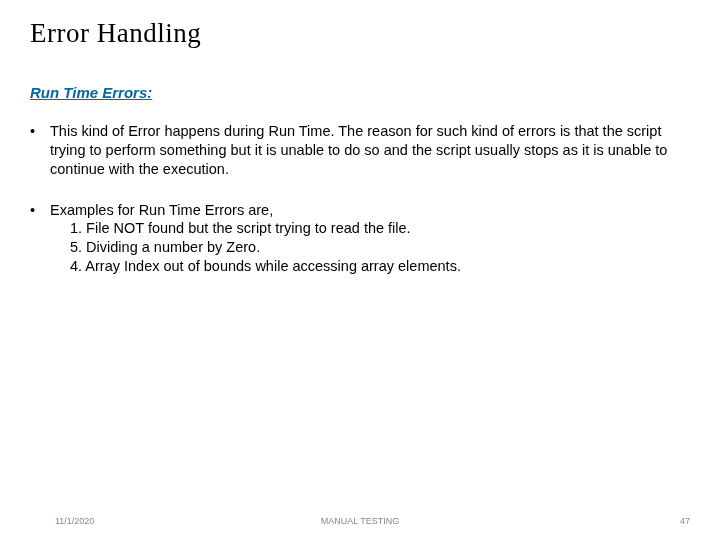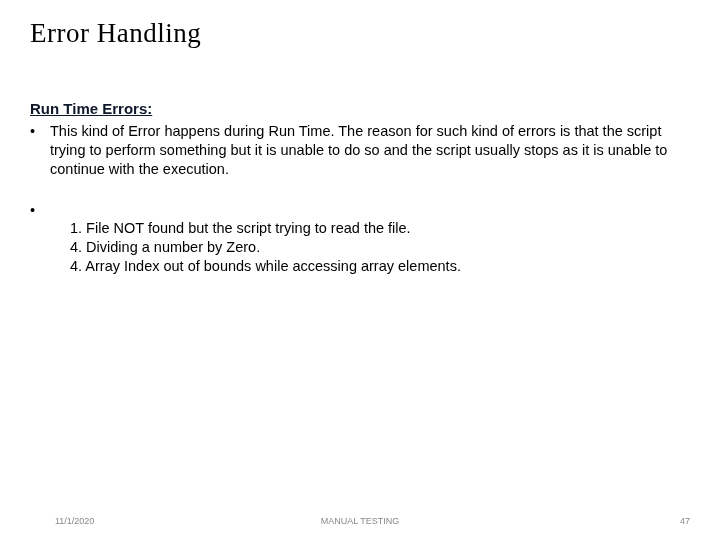--- a/index.html
+++ b/index.html
@@ -16,26 +16,27 @@
     position: absolute;
     top: 18px;
     left: 30px;
     font-size: 27px;
     font-weight: 400;
     letter-spacing: 0.5px;
     font-family: "Times New Roman", Georgia, serif;
   }
   .subheading {
     position: absolute;
-    top: 100px;
+    top: 84px;
     left: 30px;
     font-size: 15px;
     font-weight: bold;
-    color: #0f172a;
+    color: #0369a1;
     text-decoration: underline;
+    font-style: italic;
   }
   .content {
     position: absolute;
     top: 122px;
     left: 30px;
     right: 30px;
   }
   .bullet {
     display: flex;
     align-items: flex-start;
@@ -81,23 +82,23 @@
 <div class="content">
 
   <div class="bullet">
     <span class="bullet-marker">•</span>
     <span class="bullet-text">This kind of Error happens during Run Time. The reason for such kind of errors is that the script trying to perform something but it is unable to do so and the script usually stops as it is unable to continue with the execution.</span>
   </div>
 
   <div class="bullet">
     <span class="bullet-marker">•</span>
     <span class="bullet-text">
-      <br>
+      <span>Examples for Run Time Errors are,</span><br>
       <span class="example-line">1. File NOT found but the script trying to read the file.</span>
-      <span class="example-line">4. Dividing a number by Zero.</span>
+      <span class="example-line">5. Dividing a number by Zero.</span>
       <span class="example-line">4. Array Index out of bounds while accessing array elements.</span>
     </span>
   </div>
 
 </div>
 
 <div class="footer">
   <span>11/1/2020</span>
   <span class="footer-center">MANUAL TESTING</span>
   <span>47</span>

